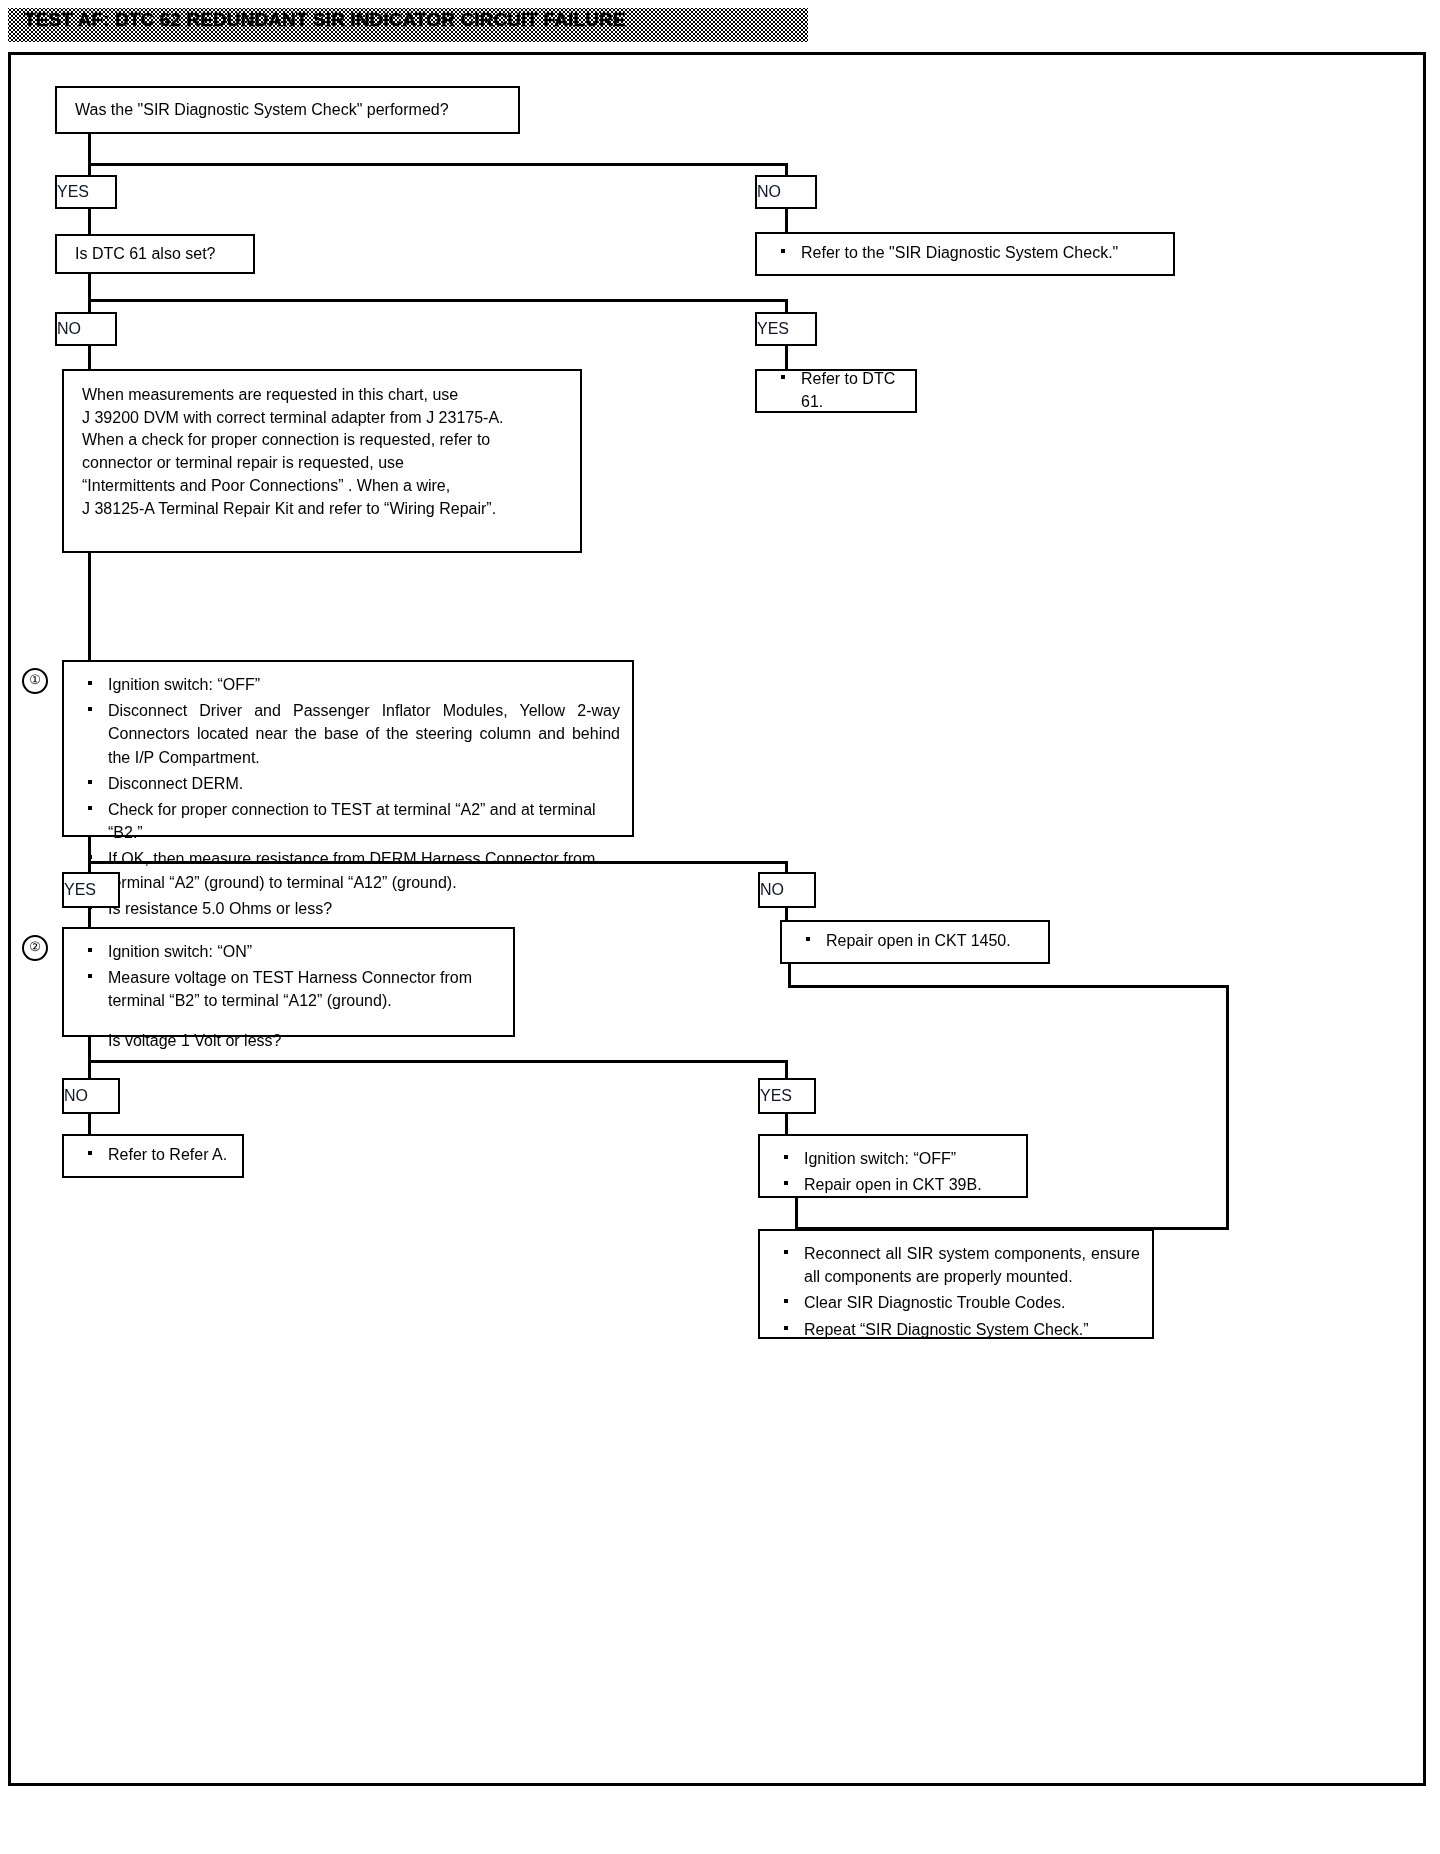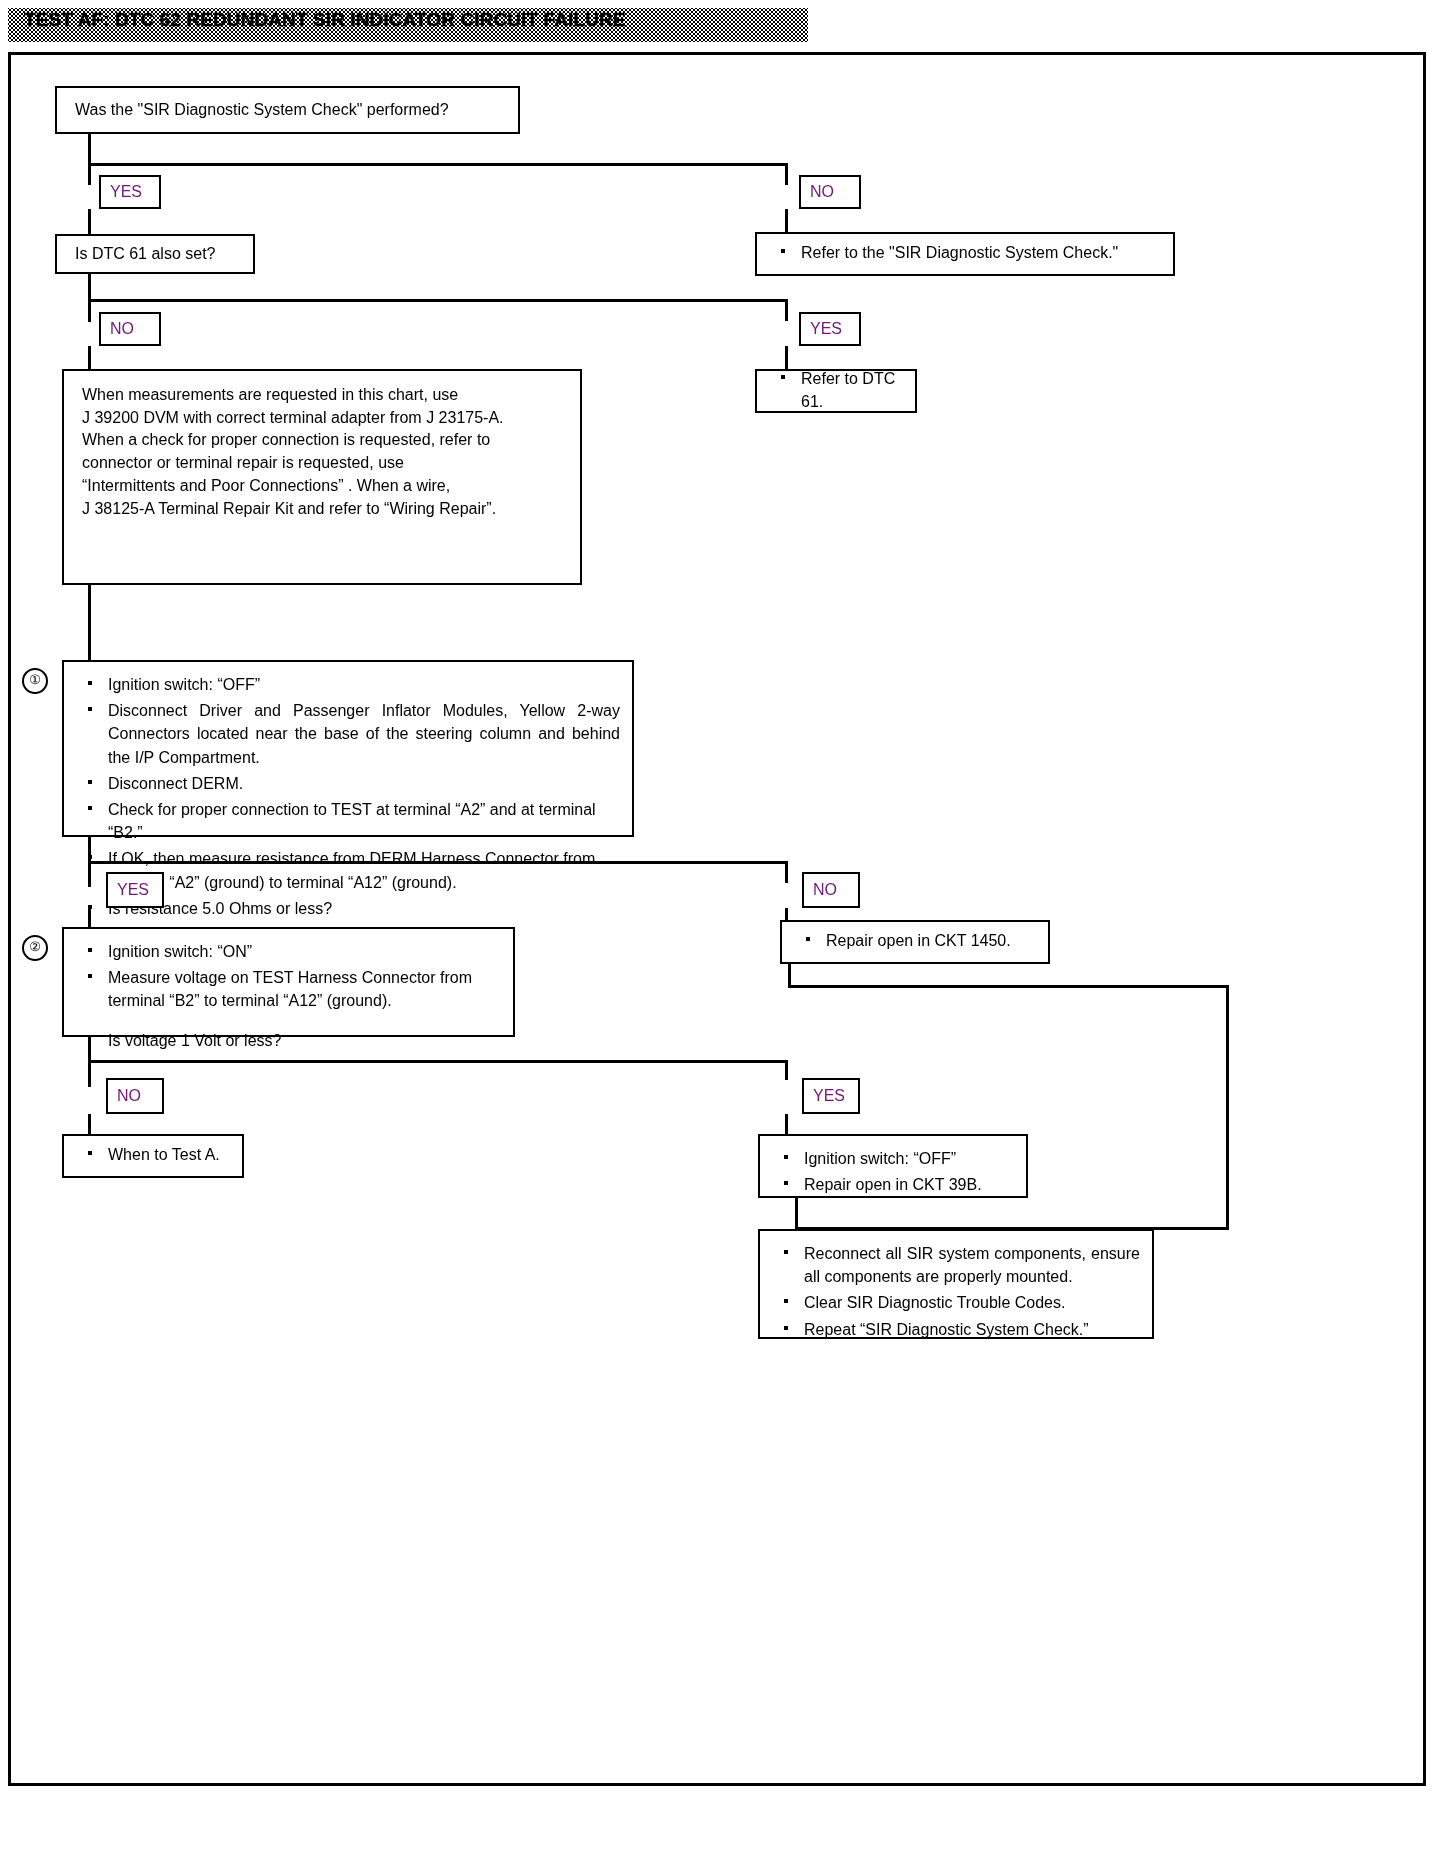--- a/index.html
+++ b/index.html
@@ -58,24 +58,23 @@
   .qbox{            
     display:flex;
     align-items:center;
     padding-left:18px;
     font-size:16px;
     color:#000;
   }
   .ynbox{           
     display:flex;
     align-items:center;
-    padding-left:9px;
-    font-size:16px;
-    color:#701a75;
-    margin-left:44px;
+    padding-left:0;
+    font-size:16px;
+    color:#0f172a;
   }
   .notebox{
     padding:13px 16px 10px 18px;
     font-size:16px;
     line-height:1.42;
     text-align:justify;
     color:#000;
   }
   .actbox{
     padding:11px 12px 10px 14px;
@@ -182,21 +181,21 @@
 
   <div class="ln lnv" style="left:88px; top:346px; width:3px; height:24px;"></div>
   <div class="ln lnv" style="left:785px; top:346px; width:3px; height:24px;"></div>
 
   <div class="box actbox" style="left:755px; top:369px; width:162px; height:44px; display:flex; align-items:center;">
     <ul class="blist">
       <li class="sq">Refer to DTC 61.</li>
     </ul>
   </div>
 
-  <div class="box notebox" style="left:62px; top:369px; width:520px; height:216px;">
+  <div class="box notebox" style="left:62px; top:369px; width:520px; height:184px;">
     <div>When  measurements  are  requested  in  this  chart,  use</div>
     <div>J 39200 DVM with correct terminal adapter from J 23175-A.</div>
     <div>When a check for proper connection is requested, refer to</div>
     <div> connector  or  terminal  repair  is  requested,  use</div>
     <div>“Intermittents and Poor Connections” . When a  wire,</div>
     <div>J 38125-A Terminal Repair Kit and refer to “Wiring Repair”.</div>
   </div>
 
   <div class="ln lnv" style="left:88px; top:553px; width:3px; height:108px;"></div>
 
@@ -257,21 +256,21 @@
   </div>
   <div class="box ynbox" style="left:758px; top:1078px; width:58px; height:36px;">
     <span>YES</span>
   </div>
 
   <div class="ln lnv" style="left:88px; top:1114px; width:3px; height:22px;"></div>
   <div class="ln lnv" style="left:785px; top:1114px; width:3px; height:22px;"></div>
 
   <div class="box actbox" style="left:62px; top:1134px; width:182px; height:44px; display:flex; align-items:center;">
     <ul class="blist">
-      <li>When to Test A.</li>
+      <li>Refer to Refer A.</li>
     </ul>
   </div>
 
   <div class="box actbox" style="left:758px; top:1134px; width:270px; height:64px;">
     <ul class="blist">
       <li>Ignition switch:  “OFF”</li>
       <li>Repair open in CKT 39B.</li>
     </ul>
   </div>
 

